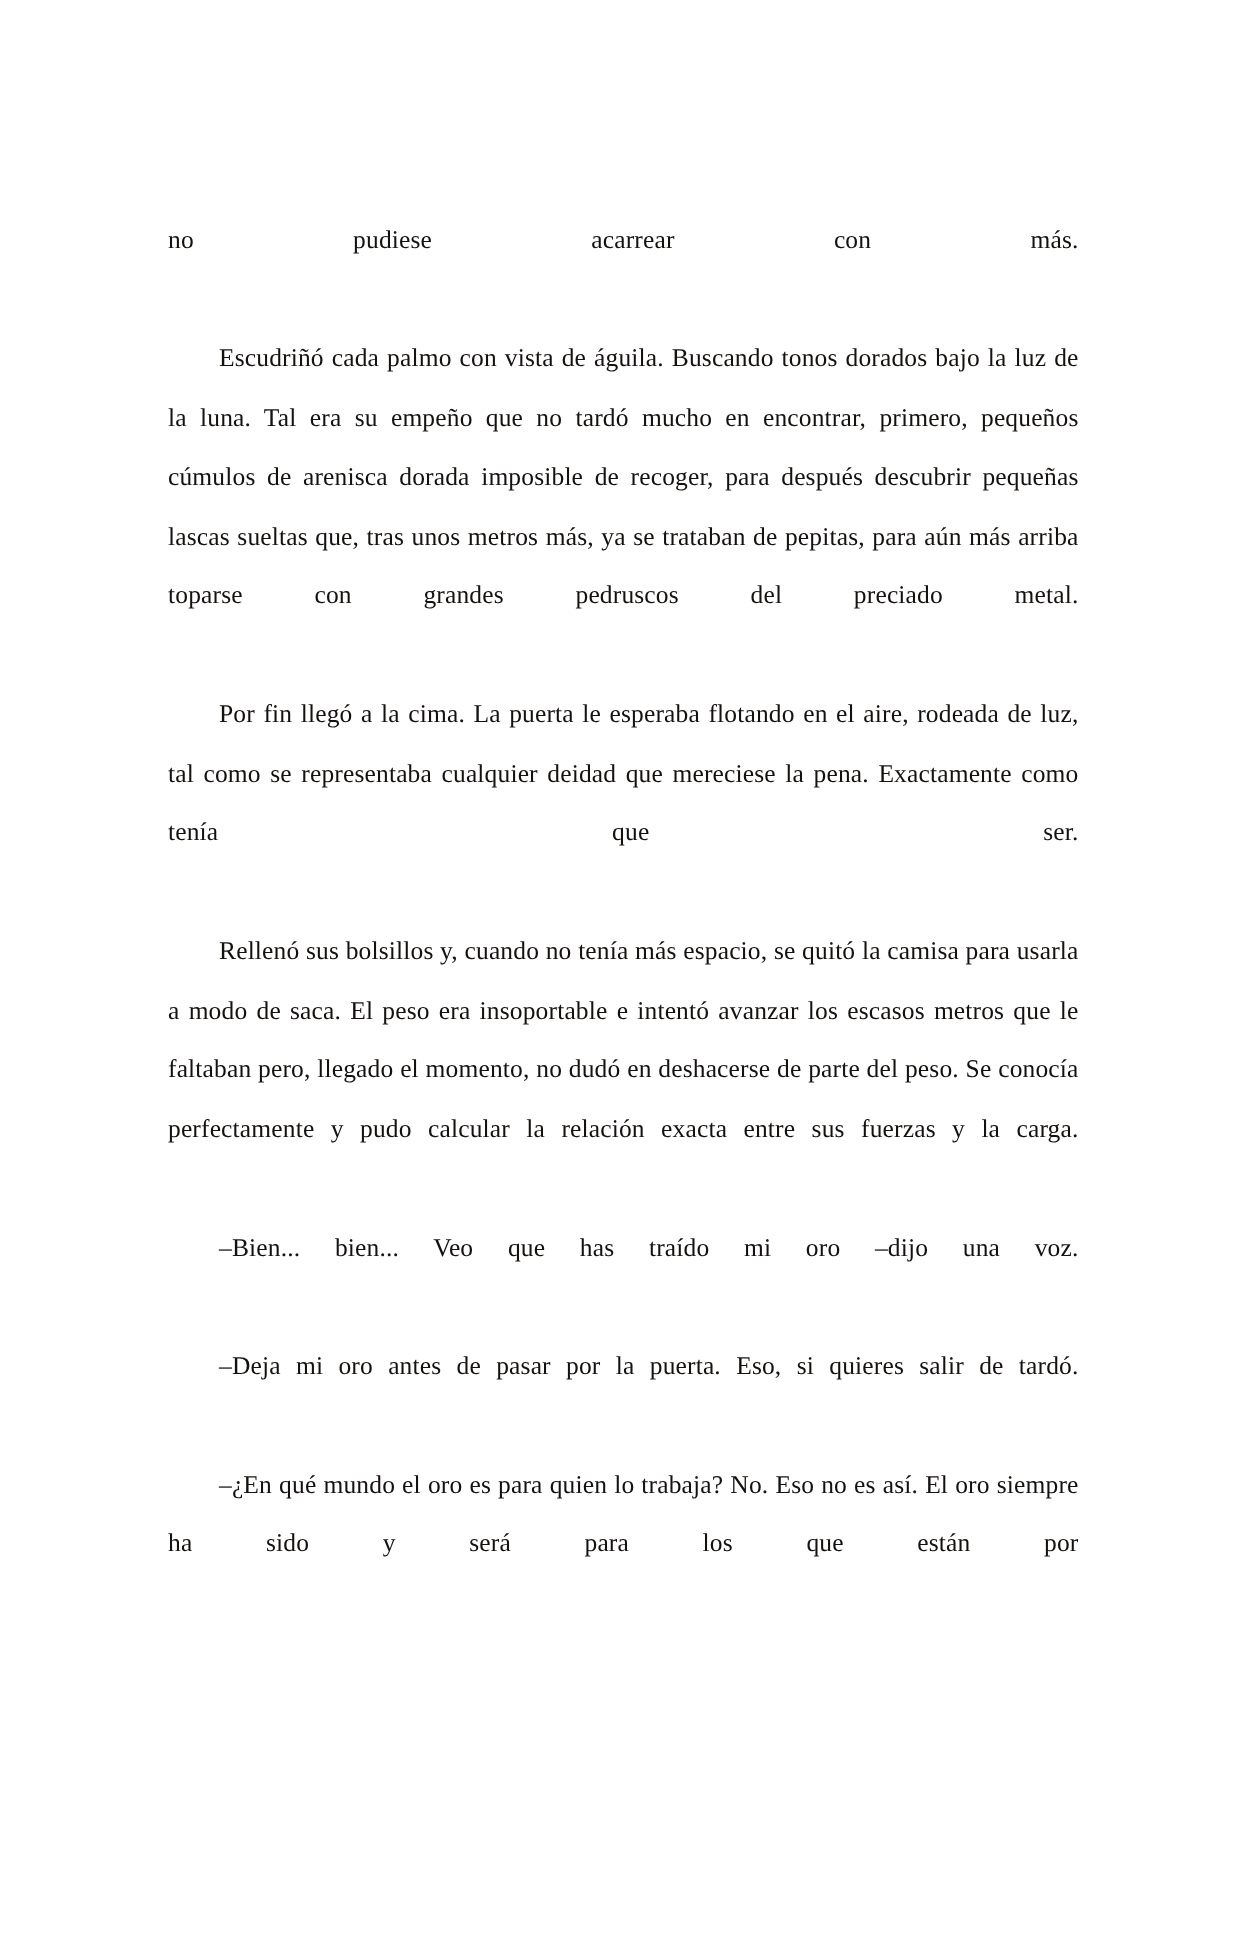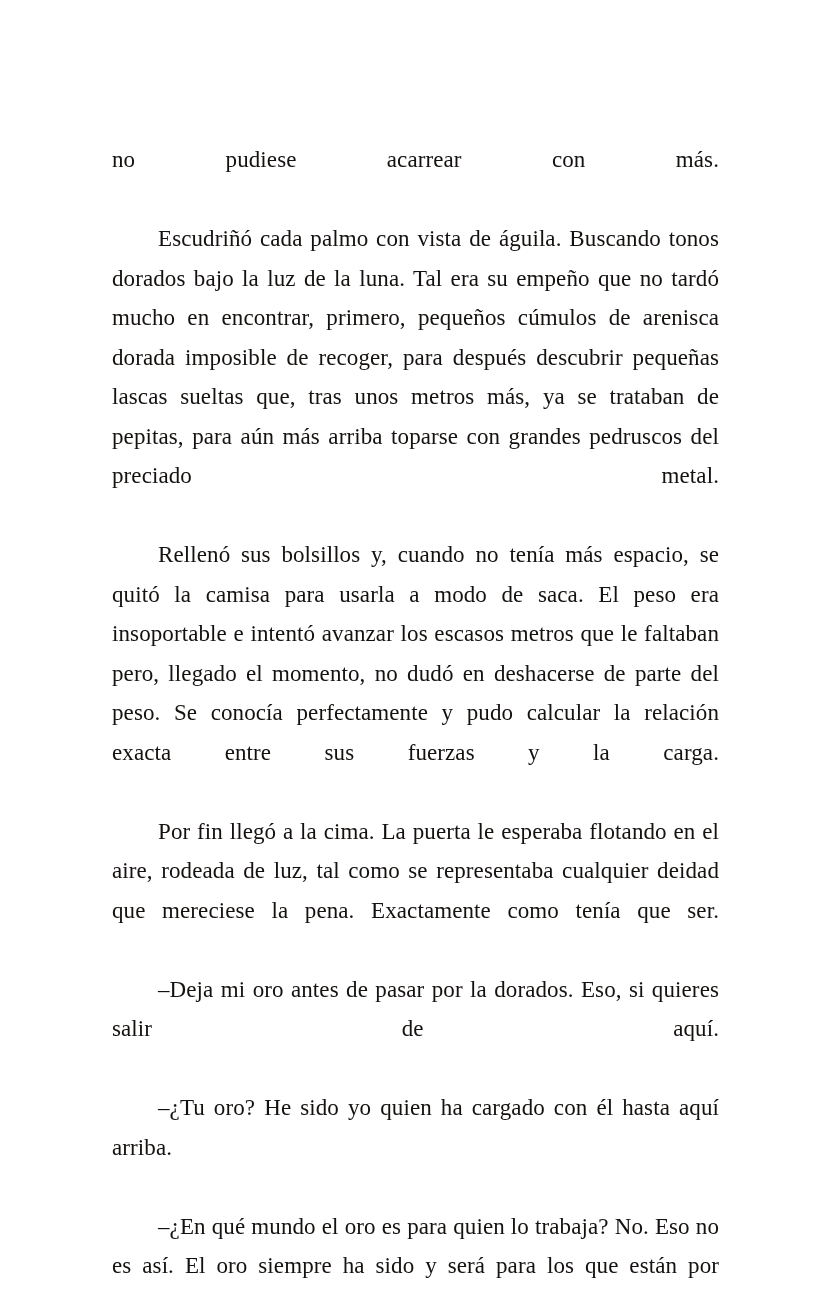--- a/index.html
+++ b/index.html
@@ -21,21 +21,21 @@
     height: 1299px;
     box-sizing: border-box;
     padding: 140px 112px 60px 112px;
     background: #ffffff;
   }
   .text-block {
     width: 607px;
   }
   p.para {
     margin: 0;
-    font-size: 23px;
+    font-size: 17px;
     line-height: 39.5px;
     text-align: justify;
     text-justify: inter-word;
     letter-spacing: 0.1px;
     -webkit-hyphens: none;
     hyphens: none;
   }
   p.para.indent {
     text-indent: 2.0em;
     font-family: Liberation Serif, serif;
@@ -50,19 +50,19 @@
     width: 100%;
   }
 </style>
 </head>
 <body>
 
 <div class="page">
   <div class="text-block">
     <p class="para noindent">no pudiese acarrear con más.</p>
     <p class="para indent">Escudriñó cada palmo con vista de águila. Buscando tonos dorados bajo la luz de la luna. Tal era su empeño que no tardó mucho en encontrar, primero, pequeños cúmulos de arenisca dorada imposible de recoger, para después descubrir pequeñas lascas sueltas que, tras unos metros más, ya se trataban de pepitas, para aún más arriba toparse con grandes pedruscos del preciado metal.</p>
+    <p class="para indent">Por fin llegó a la cima. La puerta le esperaba flotando en el aire, rodeada de luz, tal como se representaba cualquier deidad que mereciese la pena. Exactamente como tenía que ser.</p>
     <p class="para indent">Rellenó sus bolsillos y, cuando no tenía más espacio, se quitó la camisa para usarla a modo de saca. El peso era insoportable e intentó avanzar los escasos metros que le faltaban pero, llegado el momento, no dudó en deshacerse de parte del peso. Se conocía perfectamente y pudo calcular la relación exacta entre sus fuerzas y la carga.</p>
-    <p class="para indent">Por fin llegó a la cima. La puerta le esperaba flotando en el aire, rodeada de luz, tal como se representaba cualquier deidad que mereciese la pena. Exactamente como tenía que ser.</p>
-    <p class="para indent">–Deja mi oro antes de pasar por la dorados. Eso, si quieres salir de aquí.</p>
-    <p class="para indent">–¿Tu oro? He sido yo quien ha cargado con él hasta aquí arriba.</p>
+    <p class="para indent">–Bien... bien... Veo que has traído mi oro  –dijo una voz.</p>
+    <p class="para indent">–Deja mi oro antes de pasar por la puerta. Eso, si quieres salir de tardó.</p>
     <p class="para indent">–¿En qué mundo el oro es para quien lo trabaja? No. Eso no es así. El oro siempre ha sido y será para los que están por</p>
   </div>
 </div>
 
 </body></html>

